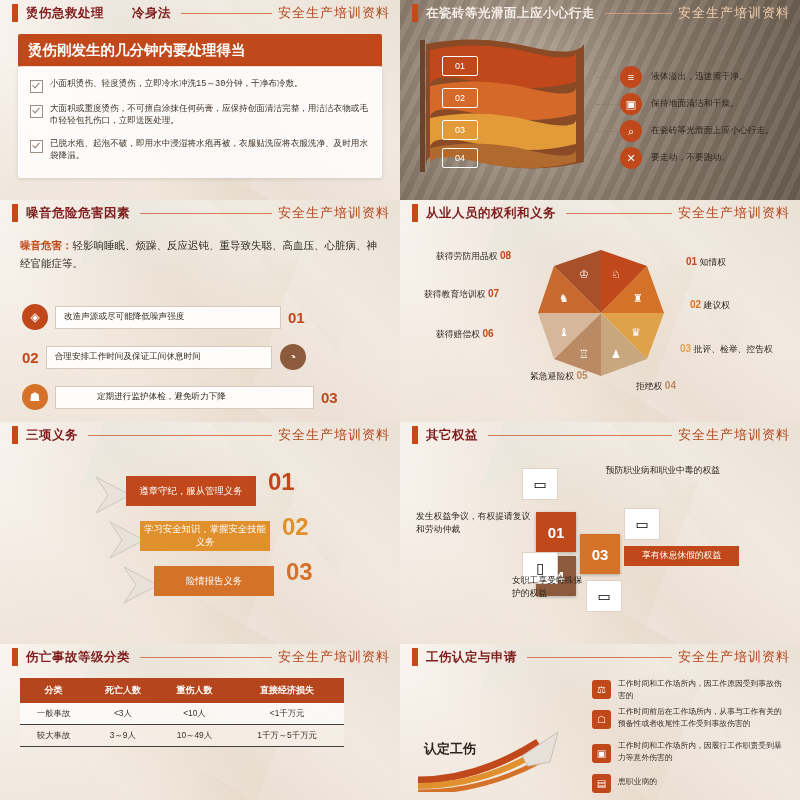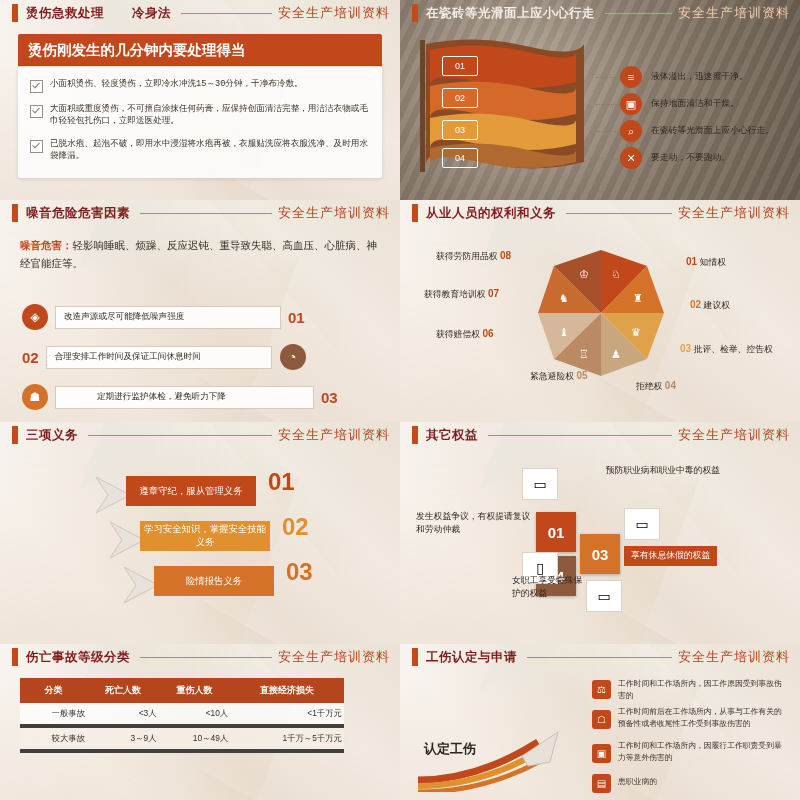--- a/index.html
+++ b/index.html
@@ -64,26 +64,26 @@
 
   
   .duty{position:absolute;height:30px;display:flex;align-items:center;color:#fff;font-size:9.4px;text-align:center;justify-content:center;}
   .arrow{position:absolute;width:42px;height:42px;}
   .dnum{position:absolute;font-size:24px;font-weight:bold;}
 
   
   .sq{position:absolute;width:40px;height:40px;display:flex;align-items:center;justify-content:center;color:#fff;font-size:15px;font-weight:bold;box-shadow:0 1px 3px rgba(0,0,0,.25);}
   .sqi{position:absolute;width:34px;height:30px;background:#fff;border:1px solid #ded2c6;display:flex;align-items:center;justify-content:center;font-size:14px;}
   .rlab{position:absolute;font-size:8.8px;color:#2e2720;line-height:1.5;}
-  .rtag{position:absolute;font-size:8.8px;color:#fff;padding:4px 7px;}
+  .rtag{position:absolute;font-size:8.8px;color:#fff;padding:4px 18px;}
 
   
   table{position:absolute;left:20px;top:34px;width:324px;border-collapse:collapse;}
   th{background:#b4451c;color:#fff;font-size:9px;font-weight:bold;padding:6px 2px;}
-  td{font-size:8.4px;color:#3a3029;padding:5px 2px;text-align:right;background:rgba(255,255,255,.72);border-bottom:4px solid #404040;}
+  td{font-size:8.4px;color:#3a3029;padding:5px 2px;text-align:center;background:rgba(255,255,255,.72);border-bottom:1px solid #404040;}
   tr.alt td{background:rgba(246,238,230,.85);}
 
   
   .wi-txt{position:absolute;font-size:7.8px;color:#3a302a;line-height:1.55;}
   .wi-ic{position:absolute;width:19px;height:19px;border-radius:3px;background:#c0481a;color:#fff;display:flex;align-items:center;justify-content:center;font-size:10px;}
   .plane{position:absolute;left:18px;top:78px;width:150px;height:70px;}
   .wi-badge{position:absolute;left:24px;top:96px;font-size:13px;font-weight:bold;color:#2c2520;}
 </style>
 </head>
 <body>

